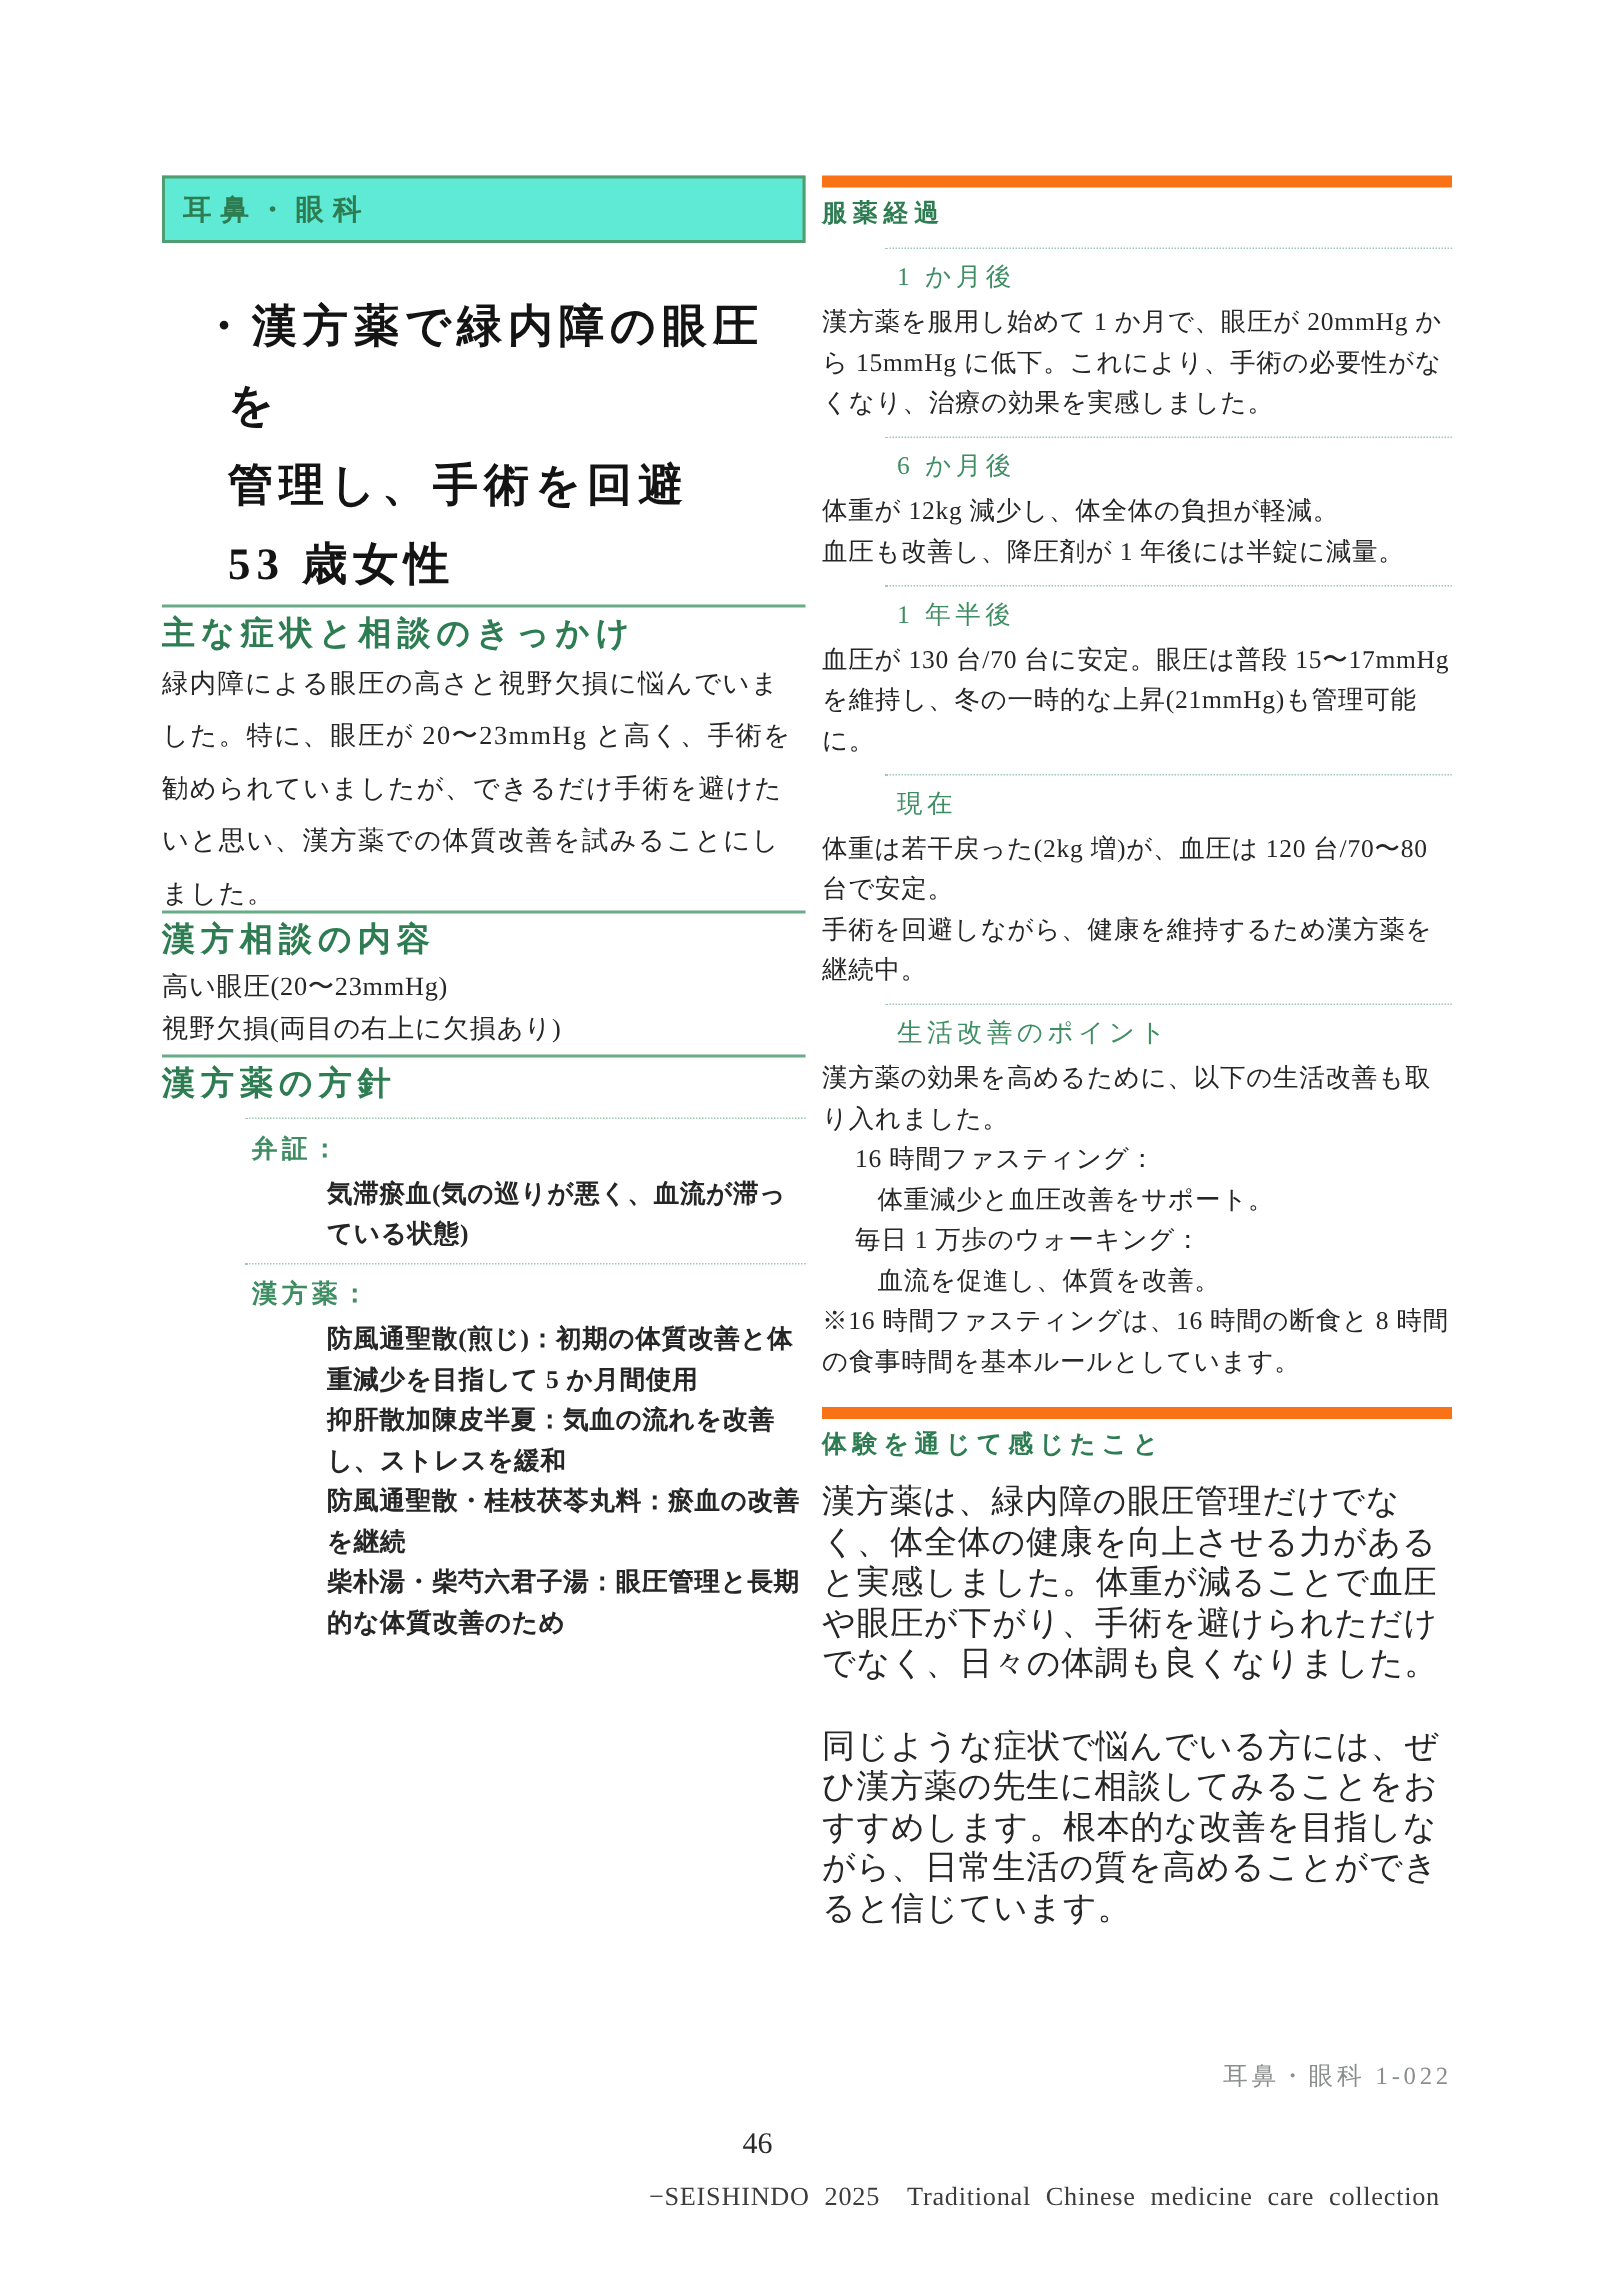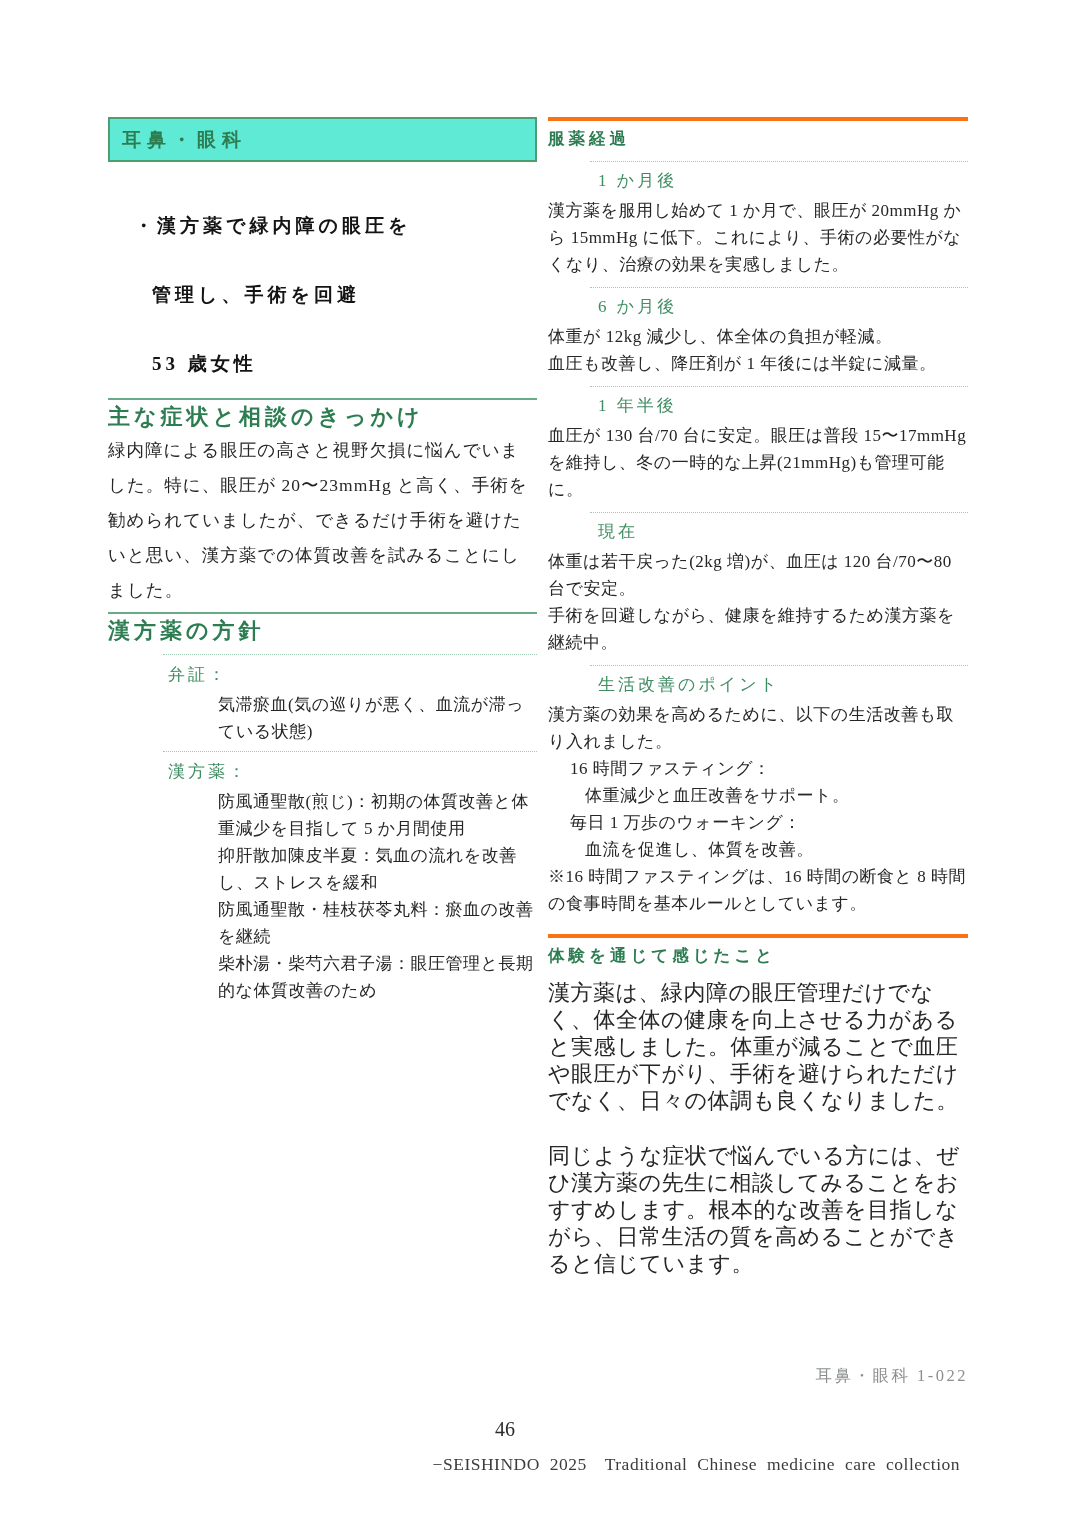--- a/index.html
+++ b/index.html
@@ -22,22 +22,22 @@
     background:#5eead4;
     color:#2e7d52;
     font-family:"Liberation Sans","DejaVu Sans",sans-serif;
     font-weight:bold;
     font-size:19px;
     letter-spacing:6px;
     padding:8px 12px 7px 12px;
   }
   .case-title{
     margin:29px 0 0 0;
-    font-size:19px;
-    line-height:69px;
+    font-size:30px;
+    line-height:53px;
     letter-spacing:4px;
     font-weight:600;
     color:#141414;
     padding-left:44px;
     text-indent:-18px;
     white-space:pre-line;
   }
   .lsec{border-top:2px solid #68ab87;}
   .lsec-heading{
     padding-top:6px;
@@ -62,41 +62,42 @@
     line-height:28px;
     letter-spacing:0.5px;
     white-space:pre-line;
   }
   .sec-policy{margin-top:4px;}
   .policy-sub{
     margin-left:55px;
     margin-top:12px;
     border-top:1px dotted #9fc9b2;
     padding:7px 0 9px 0;
+    font-weight:bold;
   }
   .policy-sub + .policy-sub{margin-top:7px;}
   .policy-sub.tight{margin-top:-3px;}
   .policy-label{
     padding-left:5px;
     color:#3f8d62;
     font-size:17px;
     line-height:26px;
     letter-spacing:3px;
   }
   .policy-text{
     margin-top:3px;
     padding-left:55px;
     font-size:17px;
     line-height:27px;
     letter-spacing:0.5px;
     white-space:pre-line;
   }
 
   
-  .rsec{border-top:4px solid #f97316;}
+  .rsec{border-top:8px solid #f97316;}
   .rsec-heading{
     padding-top:6px;
     font-family:"Liberation Sans","DejaVu Sans",sans-serif;
     font-weight:bold;
     font-size:16.5px;
     line-height:22px;
     letter-spacing:4px;
     color:#2e7d52;
   }
   .t-entry{margin-top:12px;border-top:none;padding:0;}
@@ -168,20 +169,25 @@
 
     <div class="case-title">・漢方薬で緑内障の眼圧を
 管理し、手術を回避
 53 歳女性</div>
 
     <div class="lsec sec-symptoms">
       <div class="lsec-heading">主な症状と相談のきっかけ</div>
       <div class="symptoms-body">緑内障による眼圧の高さと視野欠損に悩んでいました。特に、眼圧が 20〜23mmHg と高く、手術を勧められていましたが、できるだけ手術を避けたいと思い、漢方薬での体質改善を試みることにしました。</div>
     </div>
 
+    <div class="lsec sec-consult">
+      <div class="lsec-heading">漢方相談の内容</div>
+      <div class="consult-lines">高い眼圧(20〜23mmHg)
+視野欠損(両目の右上に欠損あり)</div>
+    </div>
 
     <div class="lsec sec-policy">
       <div class="lsec-heading">漢方薬の方針</div>
 
       <div class="policy-sub">
         <div class="policy-label">弁証：</div>
         <div class="policy-text">気滞瘀血(気の巡りが悪く、血流が滞っている状態)</div>
       </div>
 
 

